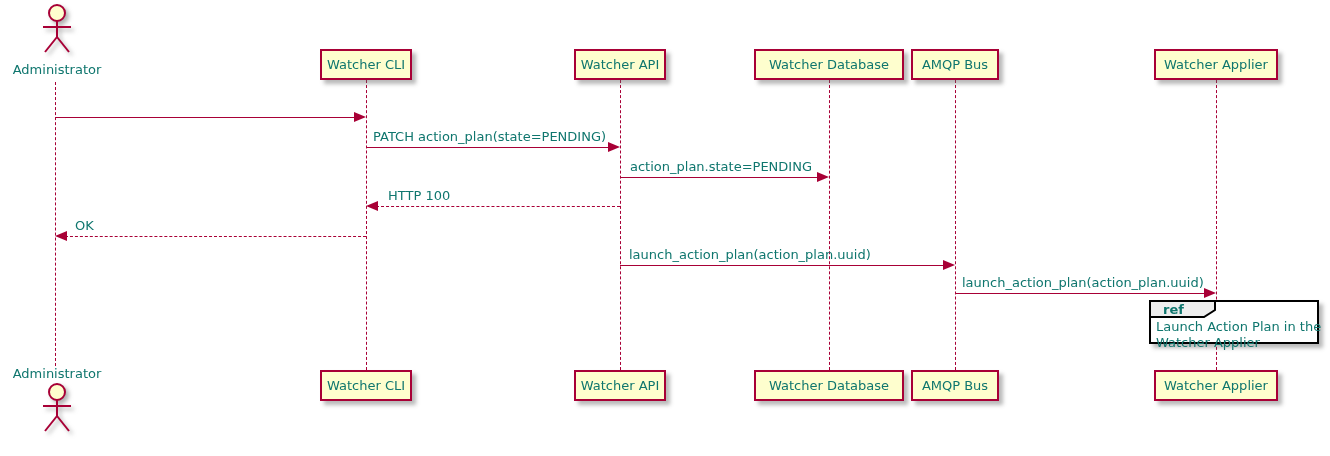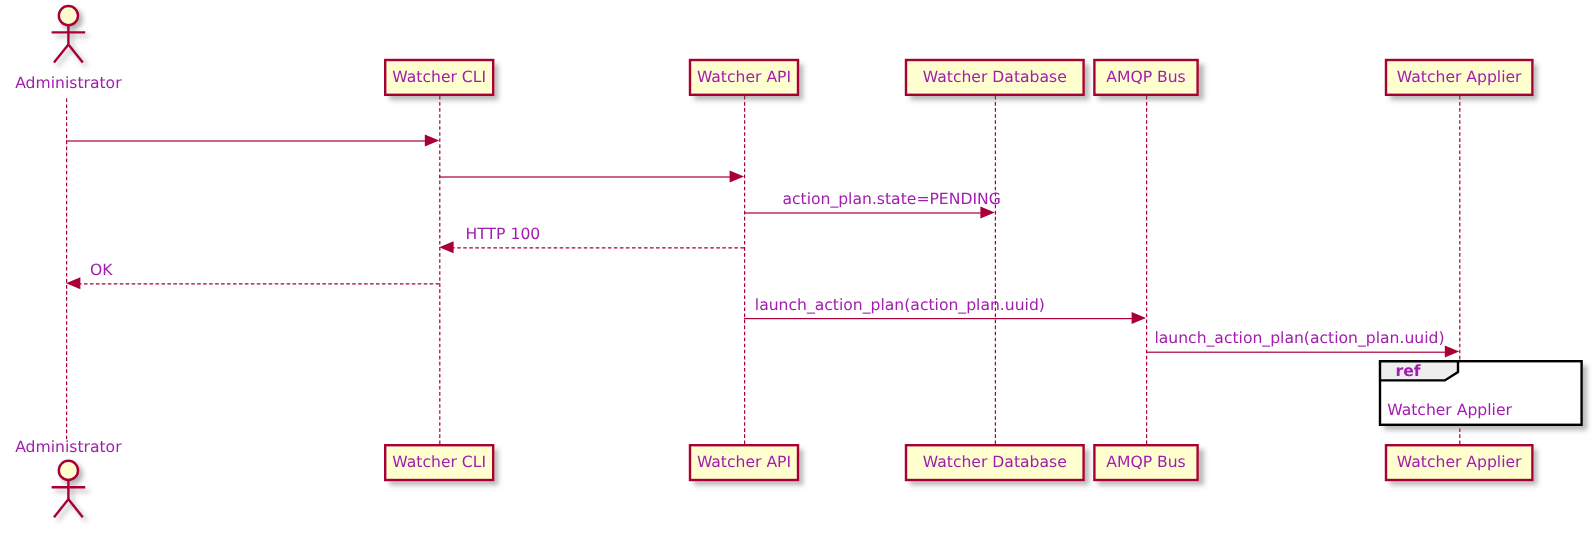--- a/index.html
+++ b/index.html
@@ -3,21 +3,21 @@
 <meta charset="utf-8">
 <style>
   html, body { margin: 0; padding: 0; background: #ffffff; }
   #canvas {
     position: relative;
     width: 1330px;
     height: 456px;
     background: #ffffff;
     font-family: "DejaVu Sans", "Liberation Sans", sans-serif;
     font-size: 13px;
-    color: #a21caf;
+    color: #0f766e;
     overflow: hidden;
   }
   .lifeline {
     position: absolute;
     top: 80px;
     height: 290px;
     width: 0;
     border-left: 1px dashed #A80036;
     z-index: 1;
   }
@@ -71,21 +71,21 @@
   .actor-svg {
     position: absolute;
     z-index: 2;
     filter: drop-shadow(3px 3px 2px rgba(100,100,100,0.5));
   }
   #ref-box {
     position: absolute;
     left: 1149px;
     top: 300px;
     width: 170px;
-    height: 55px;
+    height: 44px;
     background: #ffffff;
     border: 2px solid #000000;
     box-sizing: border-box;
     box-shadow: 4px 4px 4px rgba(100,100,100,0.45);
     z-index: 3;
   }
   #ref-tab-svg { position: absolute; left: -2px; top: -2px; }
   #ref-keyword {
     position: absolute;
     left: 12px;
@@ -128,24 +128,25 @@
   <div class="pbox" style="left:911px; top:49px; width:88px;">
       <span>AMQP Bus</span>
     </div>
   <div class="pbox" style="left:1154px; top:49px; width:124px;">
       <span>Watcher Applier</span>
     </div>
 
   <div class="mline" style="left:55px; top:117px; width:303px;"></div>
   <div class="ahead-r" style="left:354px; top:112px;"></div>
 
+  <div class="mlabel" style="left:373px; top:129px;">PATCH action_plan(state=PENDING)</div>
   <div class="mline" style="left:366px; top:147px; width:247px;"></div>
   <div class="ahead-r" style="left:608px; top:142px;"></div>
 
-  <div class="mlabel" style="left:652px; top:159px;">action_plan.state=PENDING</div>
+  <div class="mlabel" style="left:630px; top:159px;">action_plan.state=PENDING</div>
   <div class="mline" style="left:620px; top:177px; width:202px;"></div>
   <div class="ahead-r" style="left:817px; top:172px;"></div>
 
   <div class="mlabel" style="left:388px; top:188px;">HTTP 100</div>
   <div class="mline dashed" style="left:376px; top:206px; width:244px;"></div>
   <div class="ahead-l" style="left:366px; top:201px;"></div>
 
   <div class="mlabel" style="left:75px; top:218px;">OK</div>
   <div class="mline dashed" style="left:65px; top:236px; width:301px;"></div>
   <div class="ahead-l" style="left:55px; top:231px;"></div>
@@ -156,20 +157,21 @@
 
   <div class="mlabel" style="left:962px; top:275px;">launch_action_plan(action_plan.uuid)</div>
   <div class="mline" style="left:955px; top:293px; width:254px;"></div>
   <div class="ahead-r" style="left:1204px; top:288px;"></div>
 
   <div id="ref-box">
     <svg id="ref-tab-svg" width="68" height="19" viewBox="0 0 68 19">
       <path d="M1,1 L66,1 L66,10 L55,17 L1,17 Z" fill="#EEEEEE" stroke="#000000" stroke-width="2"></path>
     </svg>
     <div id="ref-keyword">ref</div>
+    <div class="ref-line" style="top:17px;">Launch Action Plan in the</div>
     <div class="ref-line" style="top:33px;">Watcher Applier</div>
   </div>
 
   <div class="pbox" style="left:320px; top:370px; width:92px;">
       <span>Watcher CLI</span>
     </div>
   <div class="pbox" style="left:574px; top:370px; width:92px;">
       <span>Watcher API</span>
     </div>
   <div class="pbox" style="left:754px; top:370px; width:150px;">

